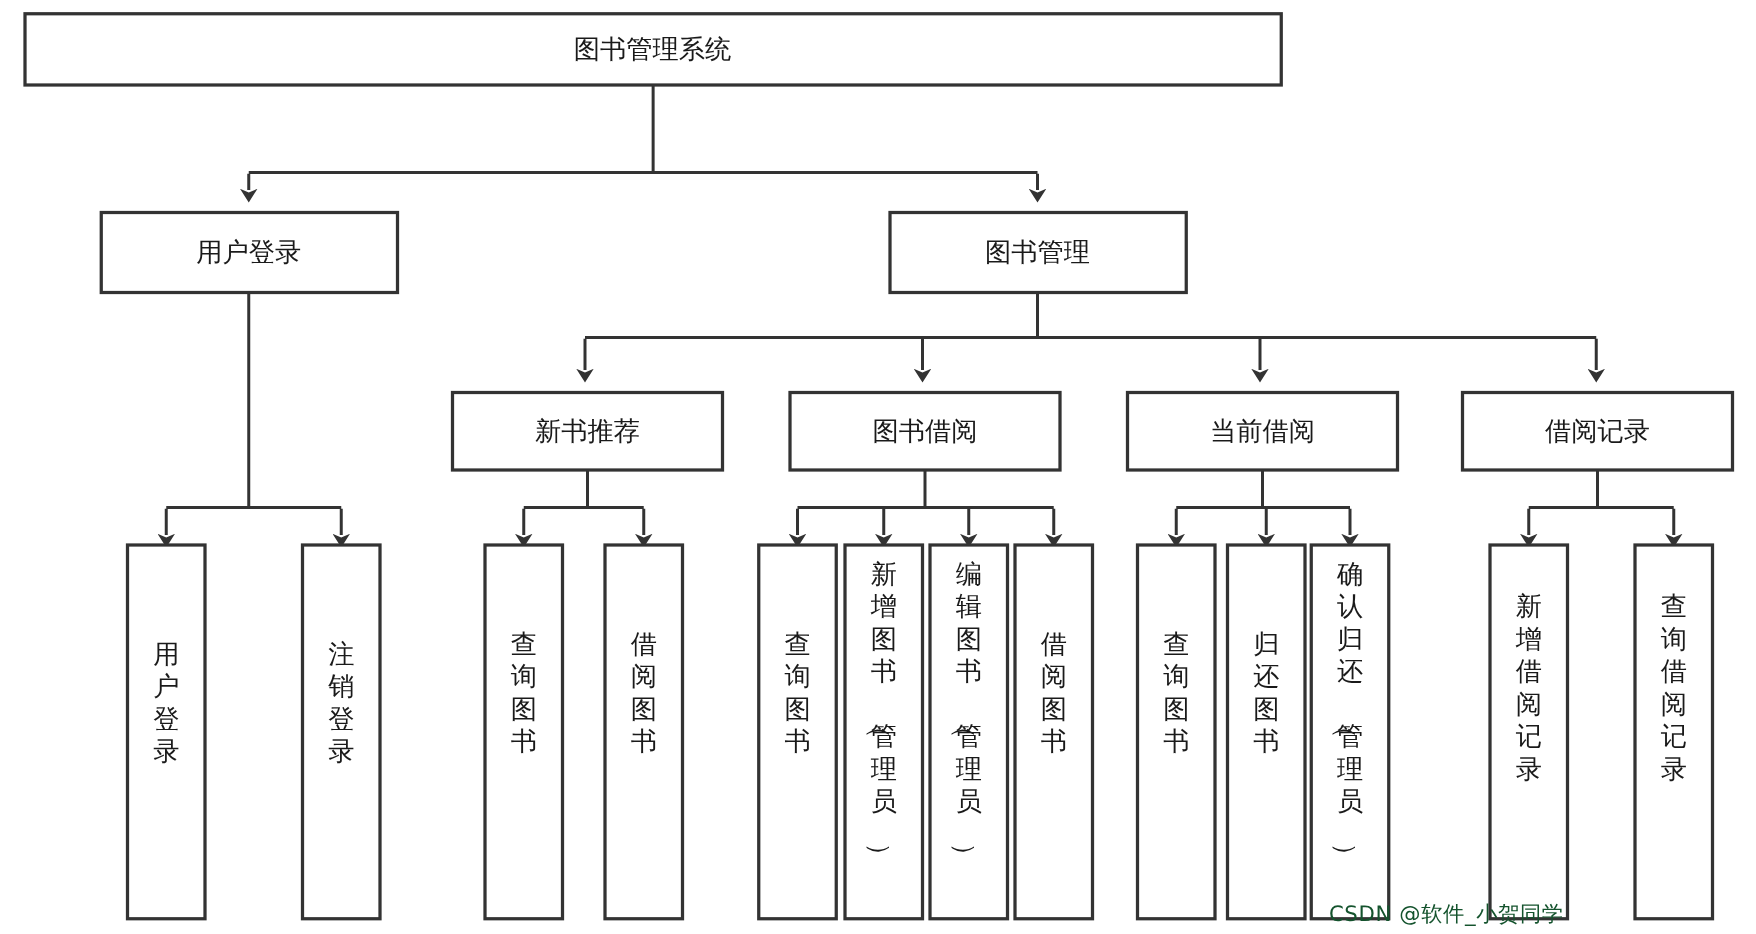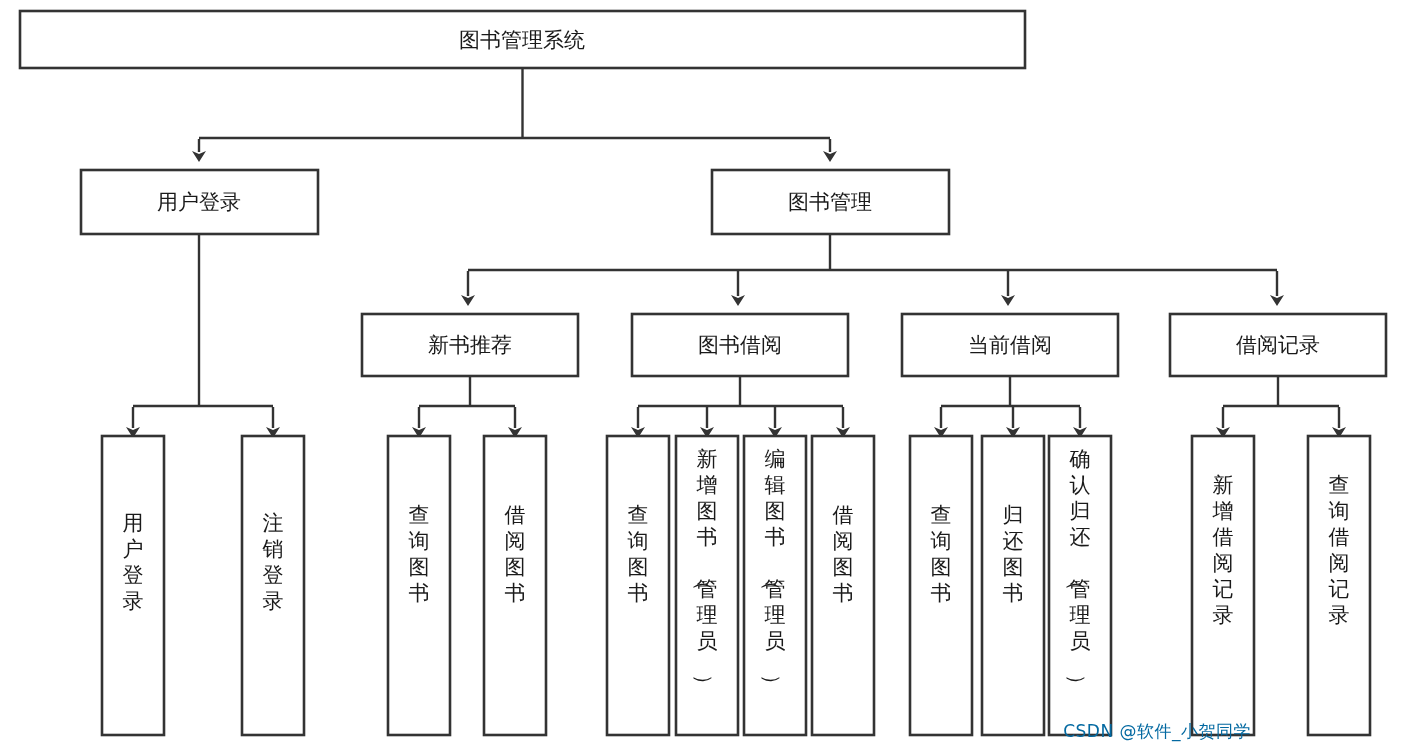--- a/index.html
+++ b/index.html
@@ -53,21 +53,21 @@
     font-size: 21px;
     fill: #1a1a1a;
     text-anchor: middle;
   }
   .watermark-text {
     position: absolute;
     right: 10px;
     bottom: 4px;
     font-family: "DejaVu Sans", "Liberation Sans", sans-serif;
     font-size: 17px;
-    color: #0369a1;
+    color: #14532d;
     white-space: nowrap;
     letter-spacing: 0.5px;
   }
 </style>
 </head>
 <body>
 
 <div id="diagram-root">
 
   <svg id="flow-svg" viewBox="0 0 1405 747">

